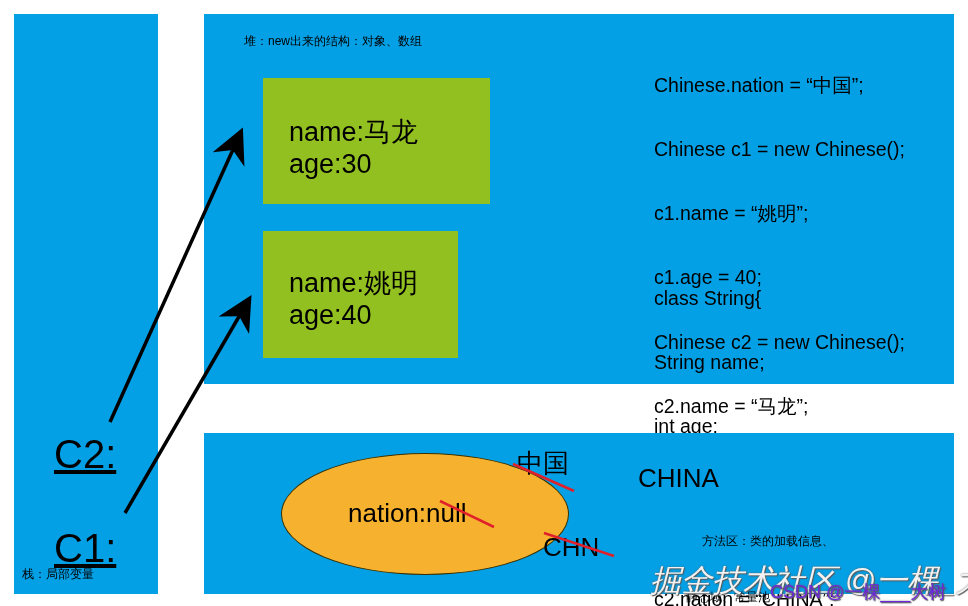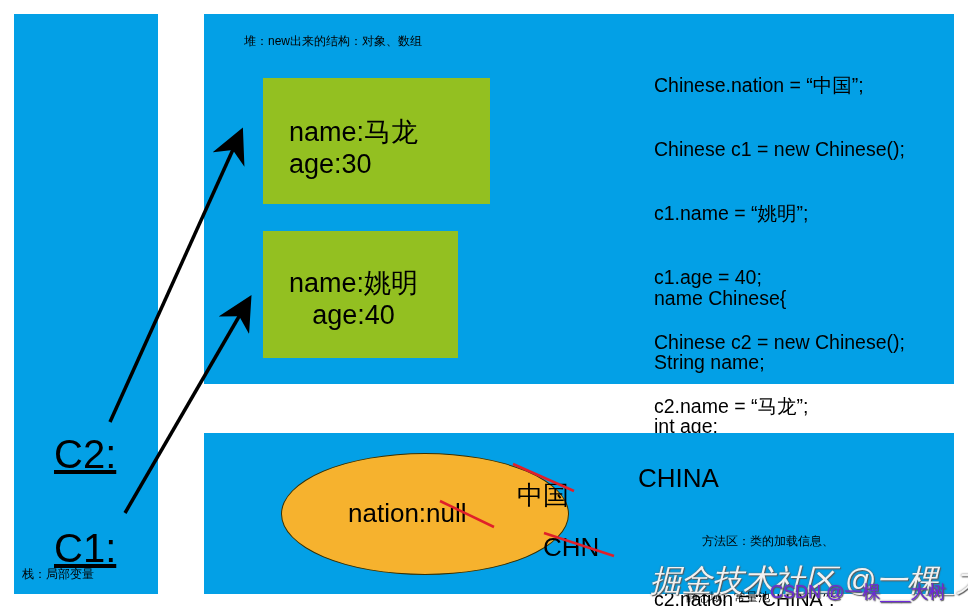--- a/index.html
+++ b/index.html
@@ -32,50 +32,50 @@
 
 <div class="panel" id="heap"></div>
 <div class="caption" style="left:244px; top:33px;">堆：new出来的结构：对象、数组</div>
 
 <div class="obj" style="left:263px; top:78px; width:195px; height:126px;padding-left:32px;">
   <div class="inner">
     <div class="line">name:马龙</div>
     <div class="line">age:30</div>
   </div>
 </div>
-<div class="obj" style="left:263px; top:231px; width:195px; height:127px;text-align:center;">
+<div class="obj" style="left:263px; top:231px; width:195px; height:127px;">
   <div class="inner" style="top:36px;">
     <div class="line">name:姚明</div>
     <div class="line">age:40</div>
   </div>
 </div>
 
 <div class="code" style="top:32px;">
   <div>Chinese.nation = “中国”;</div>
   <div>Chinese c1 = new Chinese();</div>
   <div>c1.name = “姚明”;</div>
   <div>c1.age = 40;</div>
   <div>Chinese c2 = new Chinese();</div>
   <div>c2.name = “马龙”;</div>
   <div>c2.age = 30;</div>
   <div>c1.nation = “CHN”;</div>
   <div>c2.nation = “CHINA”;</div>
 </div>
 <div class="code" style="top:245px;">
-  <div>name Chinese{</div>
+  <div>class String{</div>
   <div>String name;</div>
   <div>int age;</div>
   <div>static String nation;</div>
   <div>}</div>
 </div>
 
 <div class="panel" id="method"></div>
 <div id="ellipse"></div>
 <div class="big" style="left:348px; top:498px;">nation:null</div>
-<div class="big" style="left:517px; top:478px;">中国</div>
+<div class="big" style="left:517px; top:446px;">中国</div>
 <div class="big" style="left:543px; top:532px;">CHN</div>
 <div class="big" style="left:638px; top:463px;text-align:right;">CHINA</div>
 <div class="caption" style="left:686px; top:533px;margin-left:16px;">方法区：类的加载信息、</div>
 <div class="caption" style="left:686px; top:554px;margin-top:35px;">静态域、常量池</div>
 
 <svg class="overlay" width="968" height="606" viewBox="0 0 968 606">
   <defs>
     <marker id="ah" markerWidth="10" markerHeight="10" refX="8" refY="5" orient="auto" markerUnits="strokeWidth">
       <path d="M0,0 L10,5 L0,10 L3,5 Z" fill="#000"></path>
     </marker>

